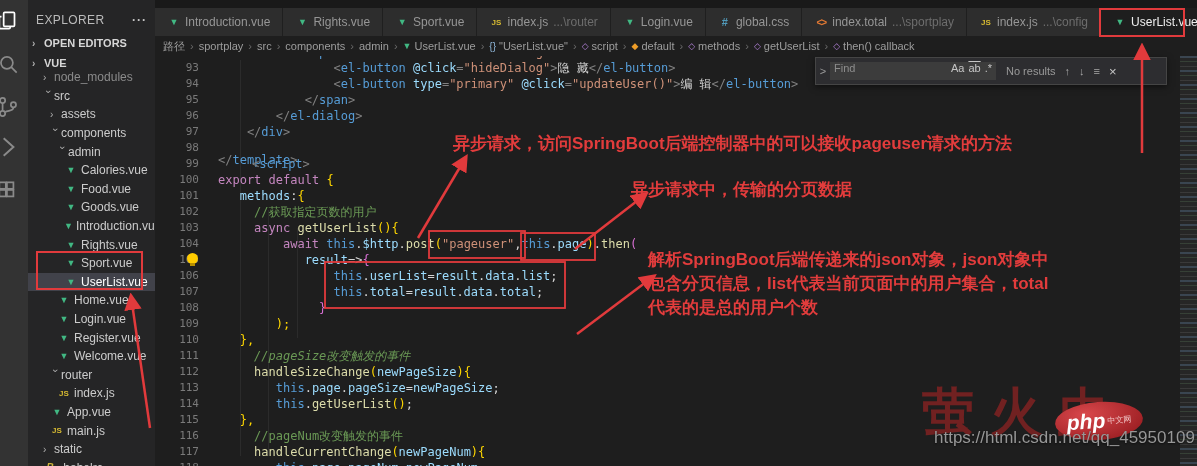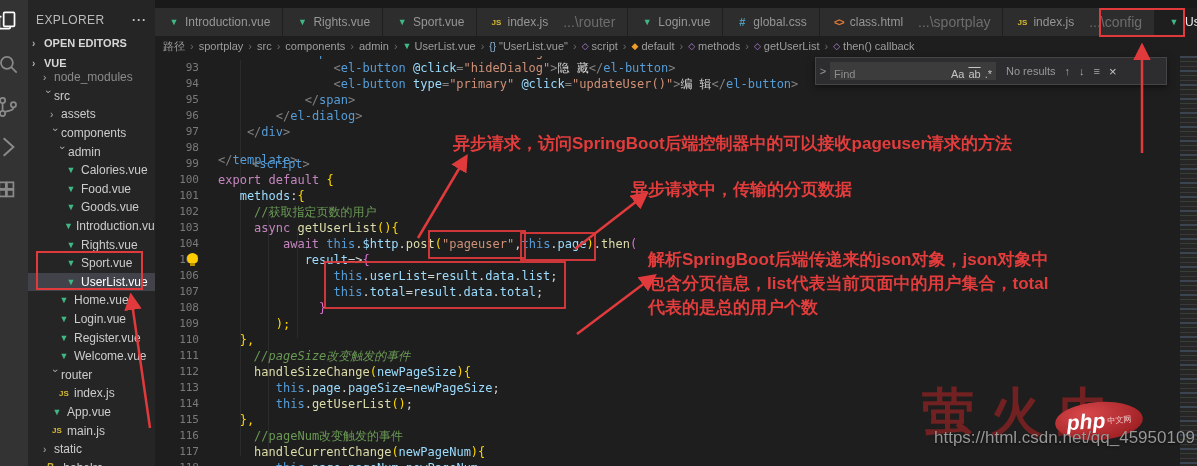--- a/index.html
+++ b/index.html
@@ -25,21 +25,21 @@
   .trow .chev.open{transform:rotate(90deg);}
   .ficon{display:inline-block;width:14px;text-align:center;margin-right:3px;font-weight:bold;}
   .ficon.vue{color:#41b883;font-size:9px;}
   .ficon.js{color:#d6ba32;font-size:8px;letter-spacing:0;}
   .ficon.babel{color:#cbb339;font-size:10px;font-style:italic;}
   
   .topstrip{position:absolute;left:28px;top:0;width:1169px;height:8px;background:#191919;z-index:4;}
   .tabstrip{position:absolute;left:155px;top:8px;width:1042px;height:28px;background:#1f1f1f;display:flex;z-index:6;}
   .tab{height:28px;display:flex;align-items:center;padding:0 12px;background:#2d2d2d;color:#969696;font-size:12px;margin-right:1px;white-space:nowrap;cursor:pointer;}
   .tab.active{background:#1e1e1e;color:#eeeeee;}
-  .tab .dir{color:#6d6d6d;font-size:14px;margin-left:15px;}
+  .tab .dir{color:#6d6d6d;font-size:12px;margin-left:5px;}
   .tab .close{margin-left:8px;color:#d0d0d0;font-size:13px;}
   .tab .ficon{margin-right:4px;}
   .ficon.css{color:#519aba;font-size:11px;}
   .ficon.html{color:#e37933;font-size:10px;letter-spacing:-1px;}
   
   .breadcrumb{position:absolute;left:155px;top:36px;width:1042px;height:20px;display:flex;align-items:center;font-size:11px;color:#9d9d9d;background:#1e1e1e;z-index:6;white-space:nowrap;overflow:hidden;padding-left:8px;}
   .bc-sep{color:#6a6a6a;margin:0 5px;font-size:11px;}
   .bc-ic{margin-right:3px;font-size:9px;}
   .bc-ic.vue{color:#41b883;}
   .bc-ic.braces{color:#8fb6d8;font-size:10px;}
@@ -58,21 +58,21 @@
   .guide{position:absolute;width:1px;background:rgba(255,255,255,.06);z-index:4;}
   .bulb{position:absolute;left:187px;top:253px;width:11px;height:11px;background:#ffcc00;border-radius:50%;z-index:7;}
   .bulb:after{content:"";position:absolute;left:3px;top:10px;width:5px;height:3px;background:#b89000;}
   
   .minimap{position:absolute;right:0;top:56px;width:17px;height:410px;z-index:4;background:
     repeating-linear-gradient(180deg,rgba(110,150,190,.28) 0 2px,transparent 2px 5px,rgba(120,170,120,.20) 5px 6px,transparent 6px 10px,rgba(200,200,200,.12) 10px 11px,transparent 11px 14px),
     #262626;}
   
   .find{position:absolute;left:815px;top:57px;width:350px;height:26px;background:#2d2d30;border:1px solid #454545;box-shadow:0 2px 6px rgba(0,0,0,.5);display:flex;align-items:center;z-index:20;font-size:11px;color:#c5c5c5;}
   .find .toggle{width:14px;text-align:center;color:#9a9a9a;cursor:pointer;}
-  .find .input{width:158px;height:18px;background:#3c3c3c;display:flex;align-items:flex-end;padding:0 4px;cursor:text;}
+  .find .input{width:158px;height:18px;background:#3c3c3c;display:flex;align-items:flex-start;padding:0 4px;cursor:text;}
   .find .ph{color:#8d8d8d;flex:1;}
   .find .opt{margin-left:4px;cursor:pointer;color:#c5c5c5;}
   .find .opt.word{text-decoration:overline;}
   .find .results{color:#999999;margin-left:10px;}
   .find .nav{margin-left:9px;color:#a8a8a8;cursor:pointer;}
   .find .closex{margin-left:9px;color:#c5c5c5;cursor:pointer;font-size:13px;}
   
   .anno{position:absolute;color:#e23c3c;font-size:17px;font-weight:bold;z-index:40;white-space:pre-line;line-height:24px;}
   
   .wm-brand{position:absolute;left:922px;top:378px;font-size:52px;font-weight:bold;color:rgba(195,35,35,.50);letter-spacing:16px;z-index:30;font-family:"Liberation Serif",serif;}
@@ -252,21 +252,21 @@
       <div class="tab">
         <span class="ficon vue">▼</span>
         <span>Login.vue</span>
       </div>
       <div class="tab">
         <span class="ficon css">#</span>
         <span>global.css</span>
       </div>
       <div class="tab">
         <span class="ficon html">&lt;&gt;</span>
-        <span>class.html</span>
+        <span>index.total</span>
         <span class="dir">...\sportplay</span>
       </div>
       <div class="tab">
         <span class="ficon js">JS</span>
         <span>index.js</span>
         <span class="dir">...\config</span>
       </div>
       <div class="tab active">
         <span class="ficon vue">▼</span>
         <span>UserList.vue</span>

